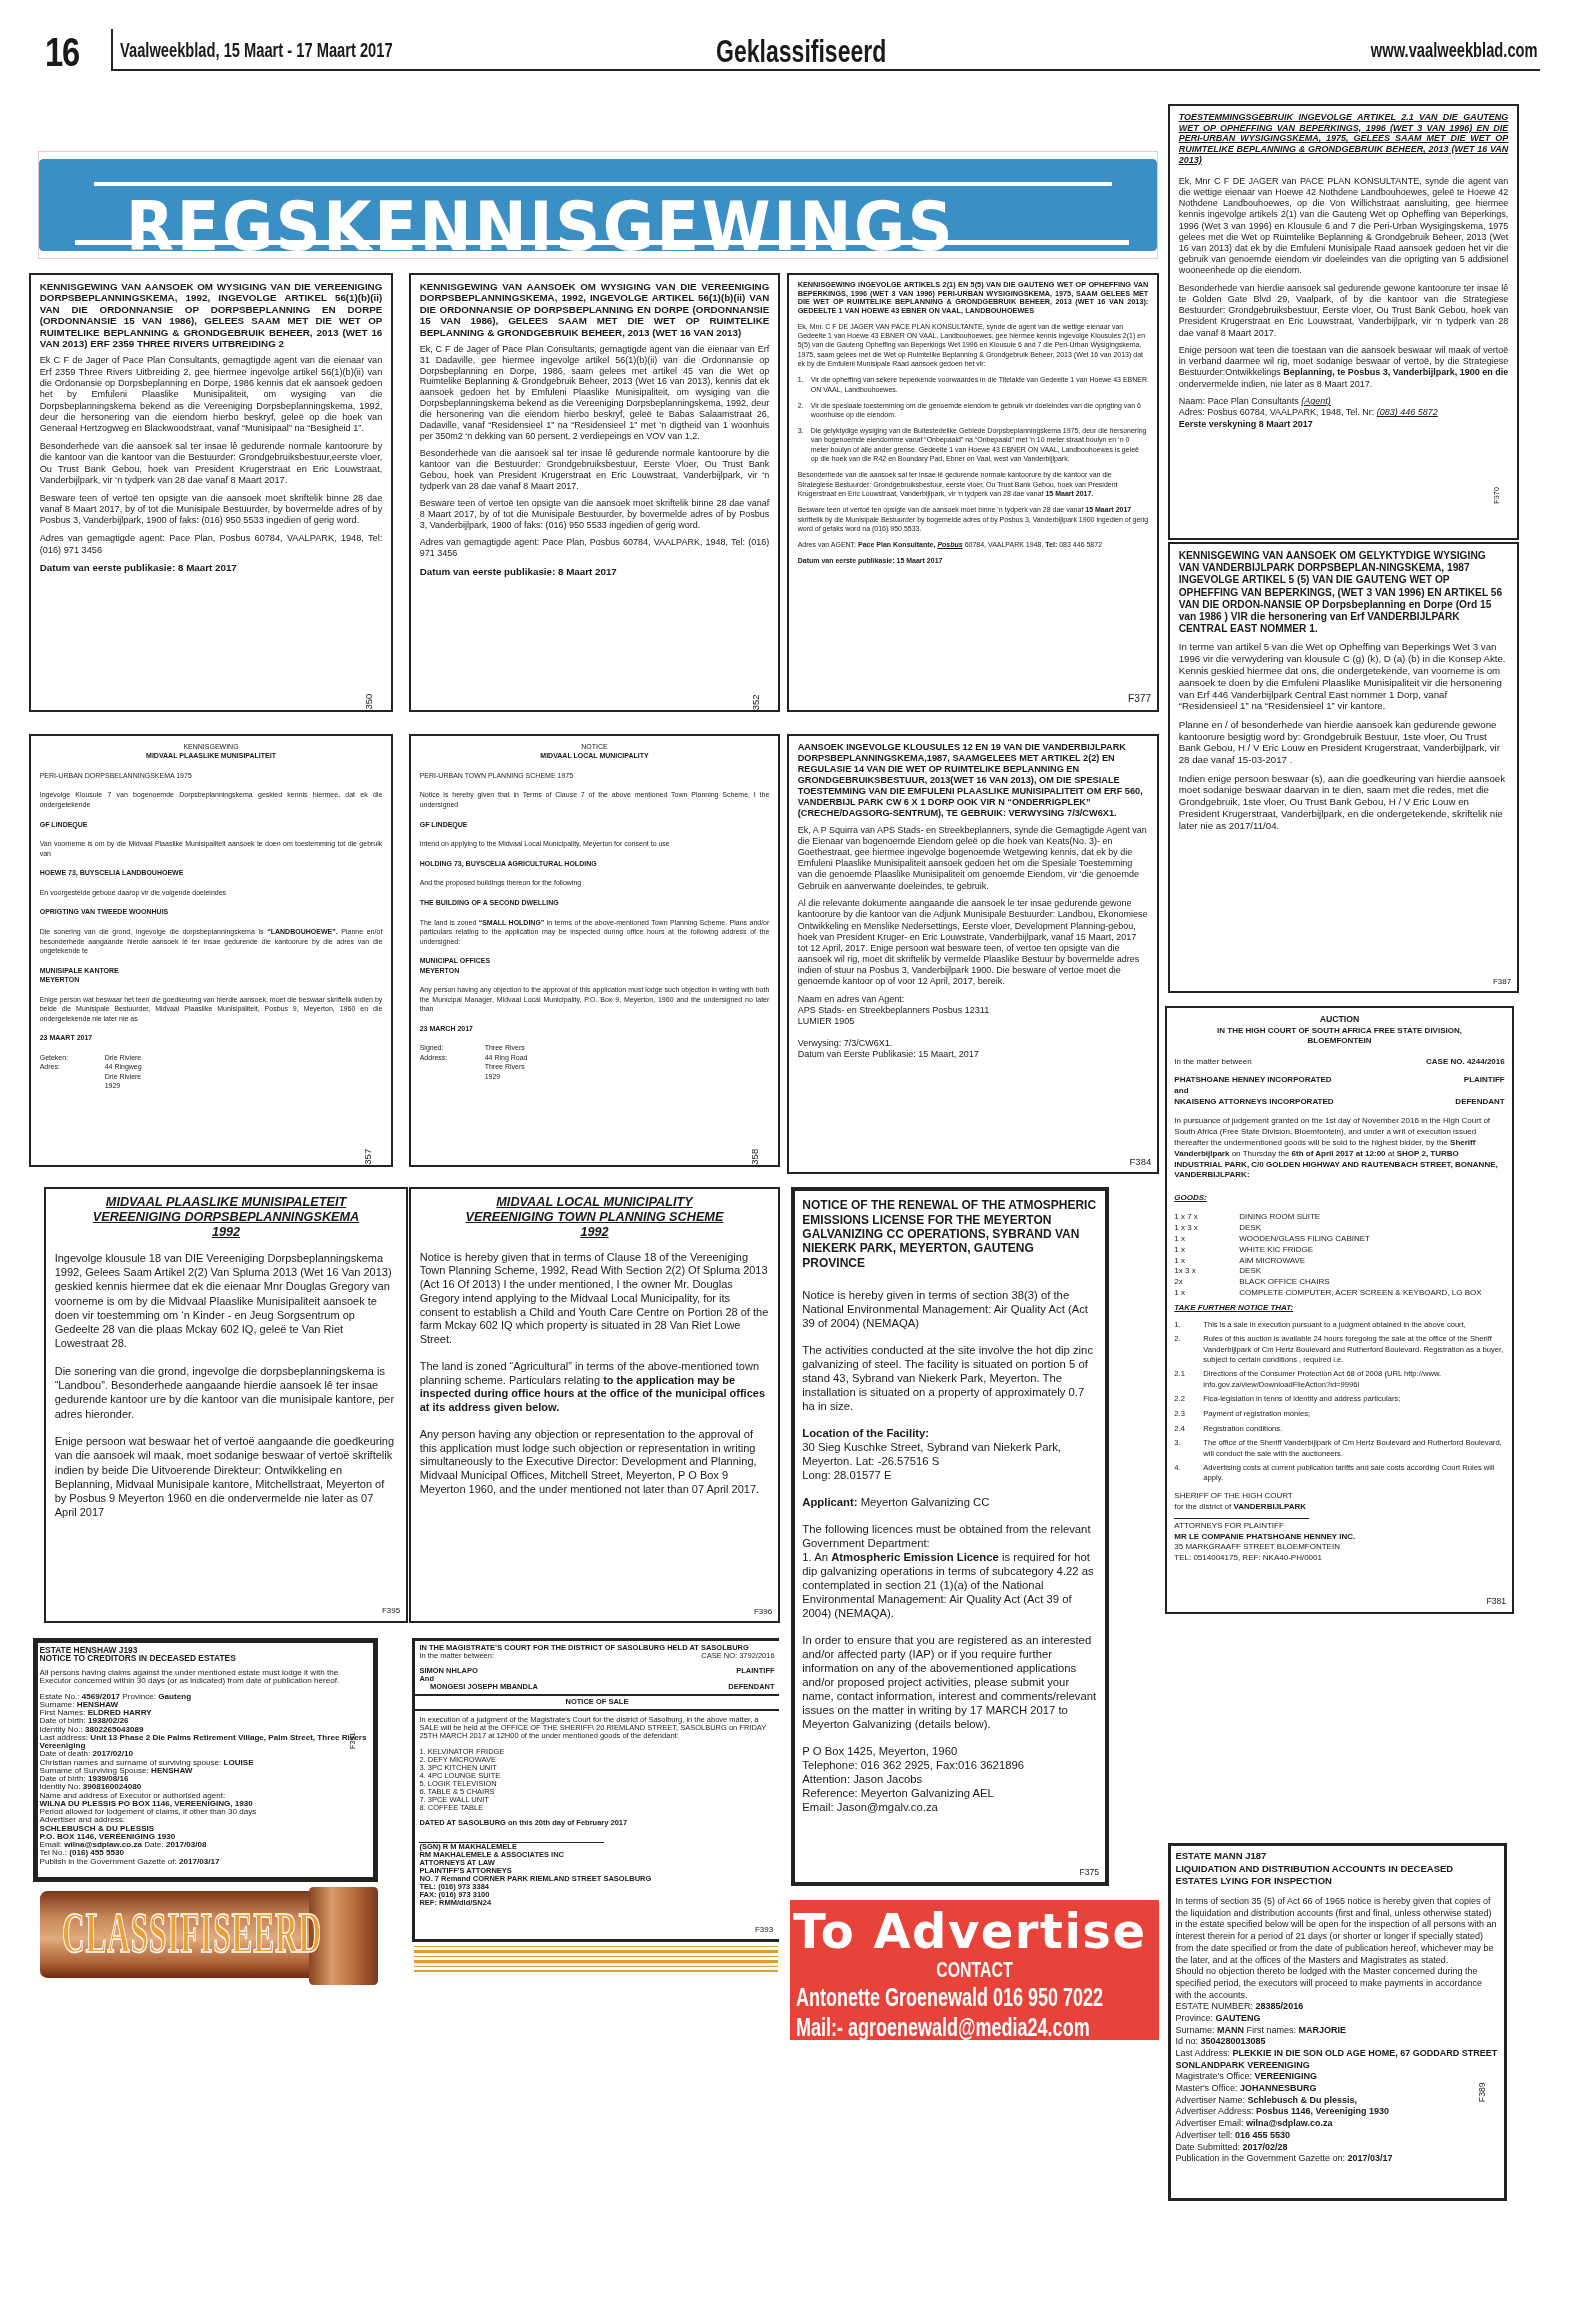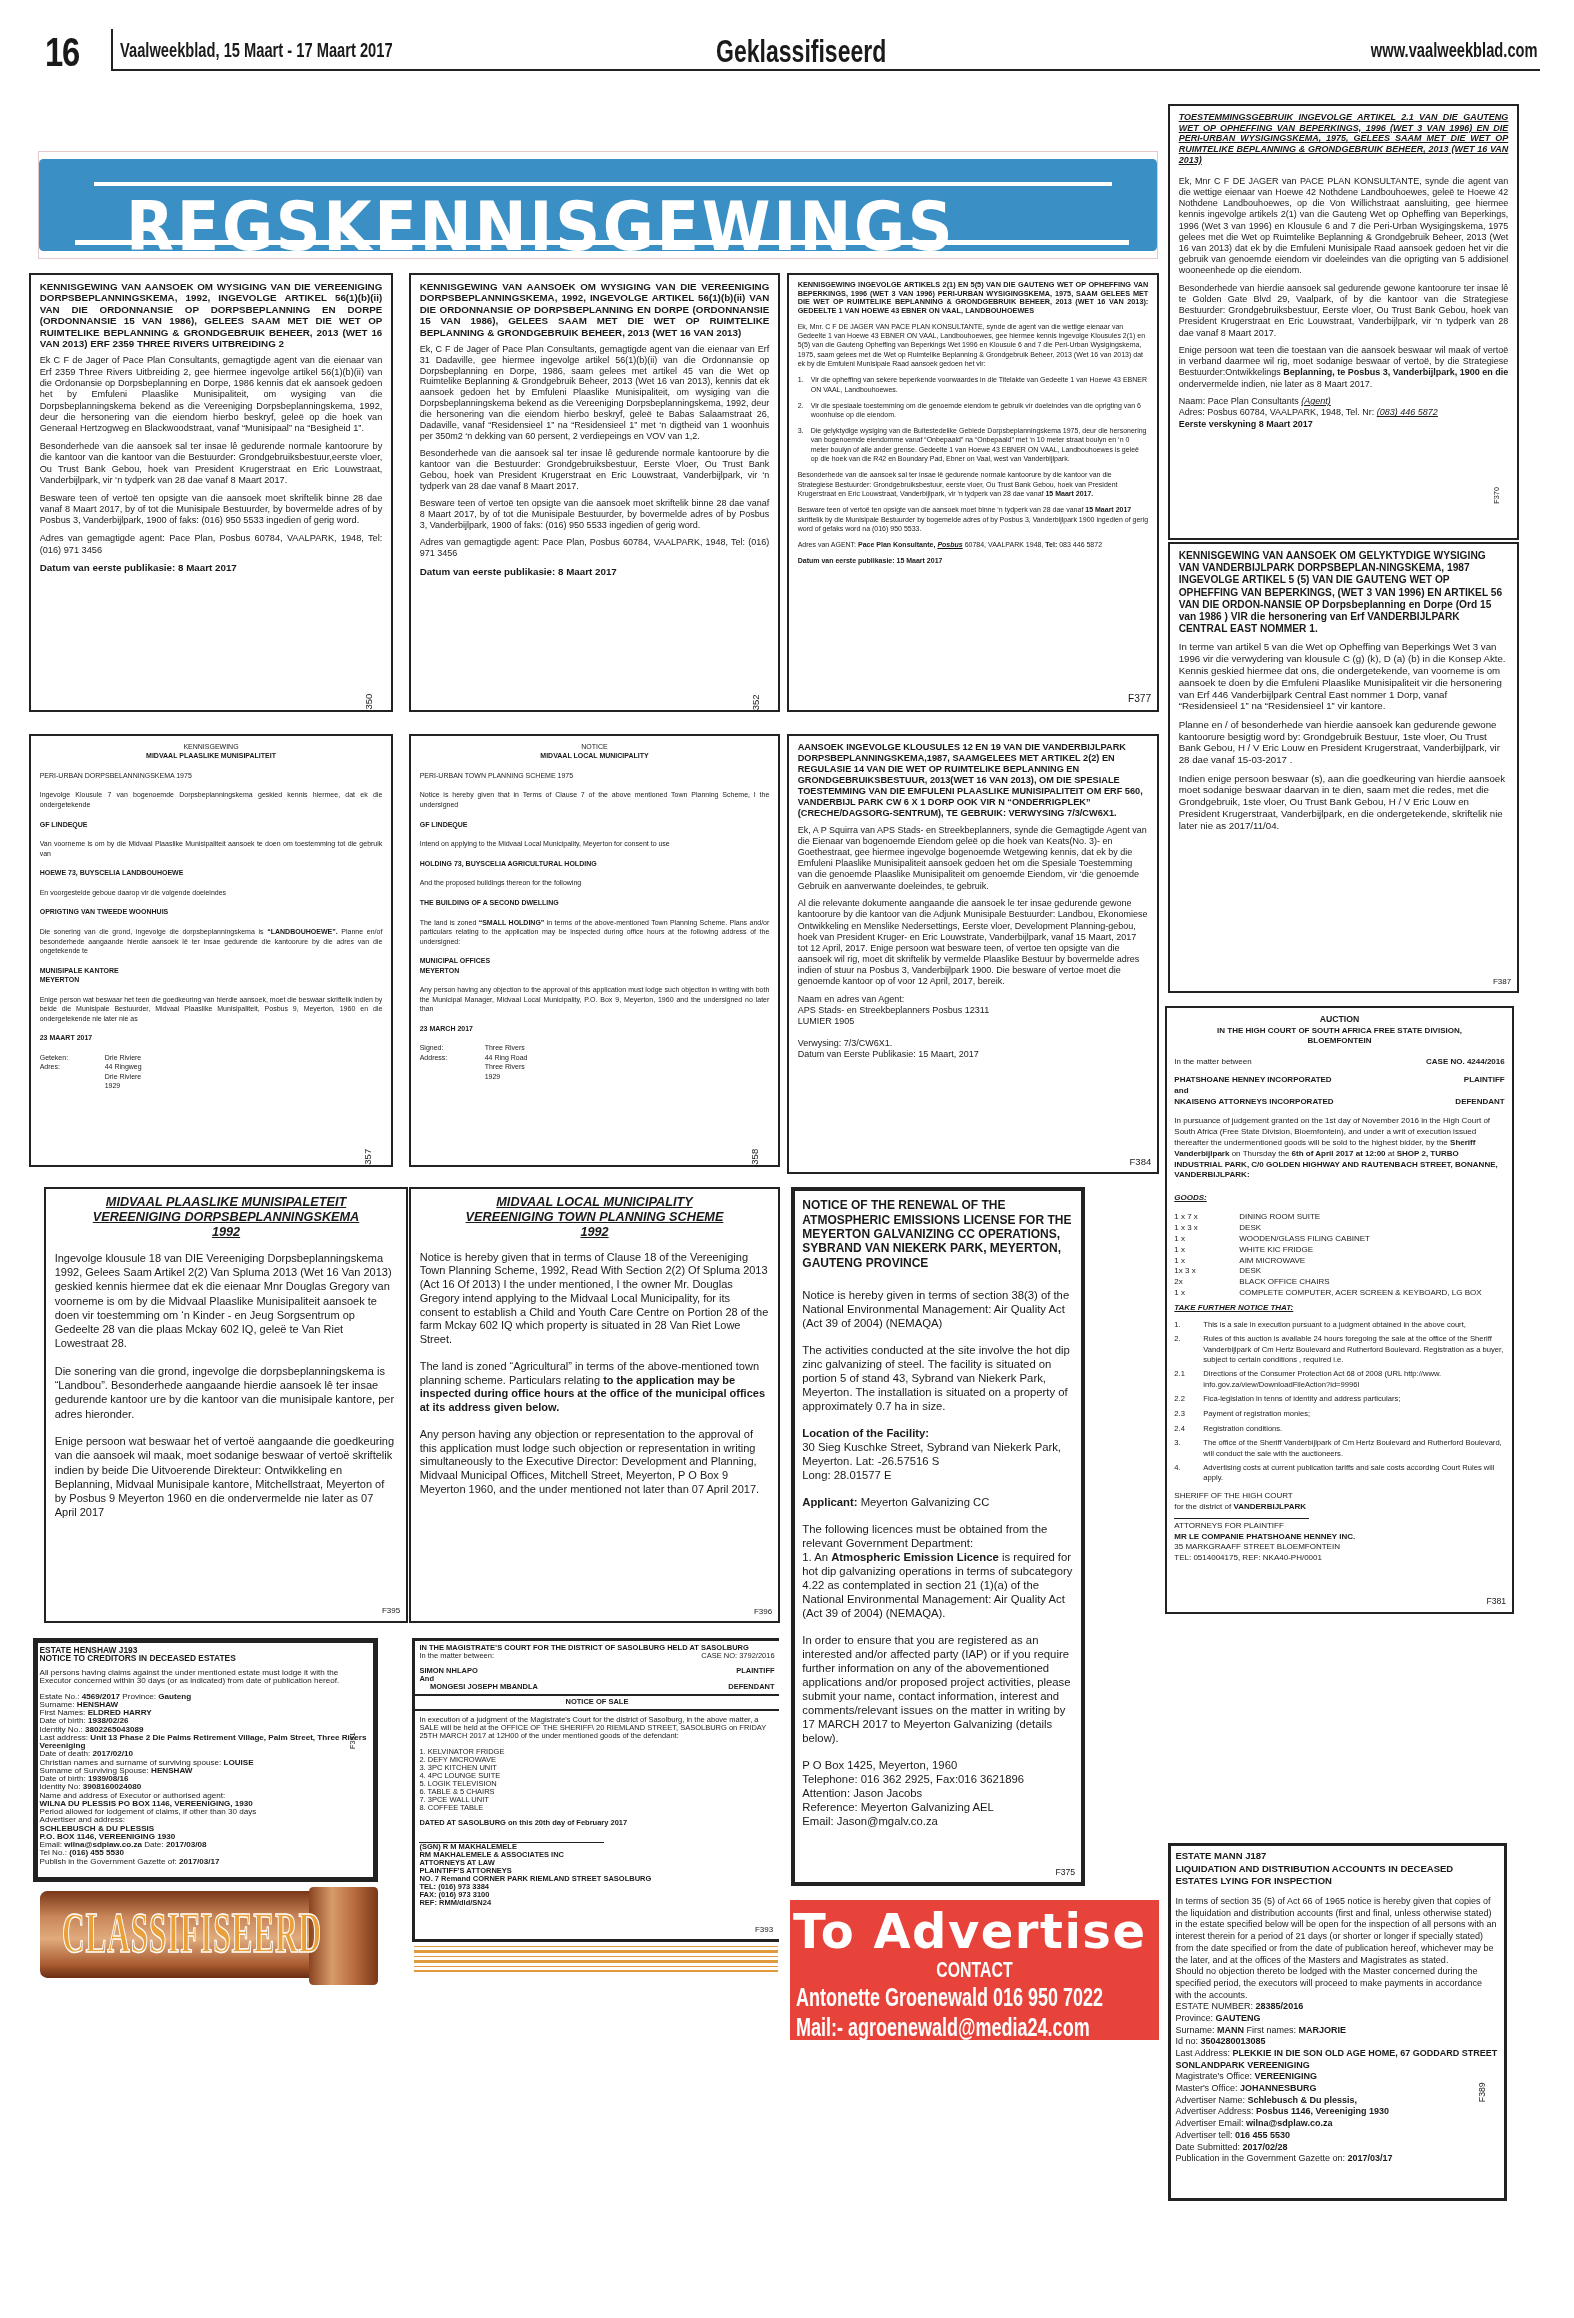--- a/index.html
+++ b/index.html
@@ -288,21 +288,21 @@
 <div class="ad" style="left:409px; top:1187px; width:371px; height:436px; font-size:11px; line-height:1.25;">
   <div class="center b u" style="font-size:12.7px; line-height:1.2;">MIDVAAL LOCAL MUNICIPALITY</div>
   <div class="center b u" style="font-size:12.7px; line-height:1.2;">VEREENIGING TOWN PLANNING SCHEME</div>
   <div class="center b u" style="font-size:12.7px; line-height:1.2; margin-bottom:10.2px;">1992</div>
   <p style="text-align:left; margin-bottom:13px">Notice is hereby given that in terms of Clause 18 of the Vereeniging Town Planning Scheme, 1992, Read With Section 2(2) Of Spluma 2013 (Act 16 Of 2013) I the under mentioned, I the owner Mr. Douglas Gregory intend applying to the Midvaal Local Municipality, for its consent to establish a Child and Youth Care Centre  on Portion 28 of the farm Mckay 602 IQ which property is situated in 28 Van Riet Lowe Street.</p>
   <p style="text-align:left; margin-bottom:13px"><span>The land is zoned “Agricultural” in terms of the above-mentioned town planning scheme.  Particulars relating</span> <b style="font-weight:600;">to the application may be inspected during office hours at the office of the municipal offices at its address given below.</b></p>
   <p style="text-align:left">Any person having any objection or representation to the approval of this application must lodge such objection or representation in writing simultaneously to the Executive Director: Development and Planning, Midvaal Municipal Offices, Mitchell Street, Meyerton, P O Box 9 Meyerton 1960, and the under mentioned not later than 07 April 2017.</p>
   <span class="fcode" style="font-size:8px;">F396</span>
 </div>
 
-<div class="ad" style="left:791px; top:1187px; width:294px; height:699px; font-size:11.3px; line-height:1.24; border-width:4.4px; padding:7.3px 7.3px;">
+<div class="ad" style="left:791px; top:1187px; width:318px; height:699px; font-size:11.3px; line-height:1.24; border-width:4.4px; padding:7.3px 7.3px;">
   <h3 style="font-size:12px; text-align:left; margin-bottom:17.4px;">NOTICE OF THE RENEWAL OF THE ATMOSPHERIC EMISSIONS LICENSE FOR THE MEYERTON GALVANIZING CC OPERATIONS, SYBRAND VAN NIEKERK PARK, MEYERTON, GAUTENG  PROVINCE</h3>
   <p style="text-align:left; margin-bottom:13px">Notice is hereby given in terms of section 38(3) of the National Environmental Management: Air Quality Act (Act 39 of 2004) (NEMAQA)</p>
   <p style="text-align:left; margin-bottom:13px">The activities conducted at the site involve the hot dip zinc galvanizing of steel. The facility is situated on portion 5 of stand 43, Sybrand van Niekerk Park, Meyerton. The installation is situated on a property of approximately 0.7 ha in size.</p>
   <div class="b">Location of the Facility:</div>
   <div>30 Sieg Kuschke Street, Sybrand van Niekerk Park,</div>
   <div>Meyerton. Lat:  -26.57516 S</div>
   <div style="margin-bottom:13px">Long: 28.01577 E</div>
   <p style="text-align:left; margin-bottom:13px"><b>Applicant:</b> <span>Meyerton Galvanizing CC</span></p>
   <p style="text-align:left; margin-bottom:0">The following licences must be obtained from the relevant Government Department:</p>
   <p style="text-align:left; margin-bottom:13px"><span>1. An</span> <b>Atmospheric Emission Licence</b> <span>is required for hot dip galvanizing operations in terms of subcategory 4.22 as contemplated in section 21 (1)(a) of the National Environmental Management: Air Quality Act (Act 39 of 2004) (NEMAQA).</span></p>

